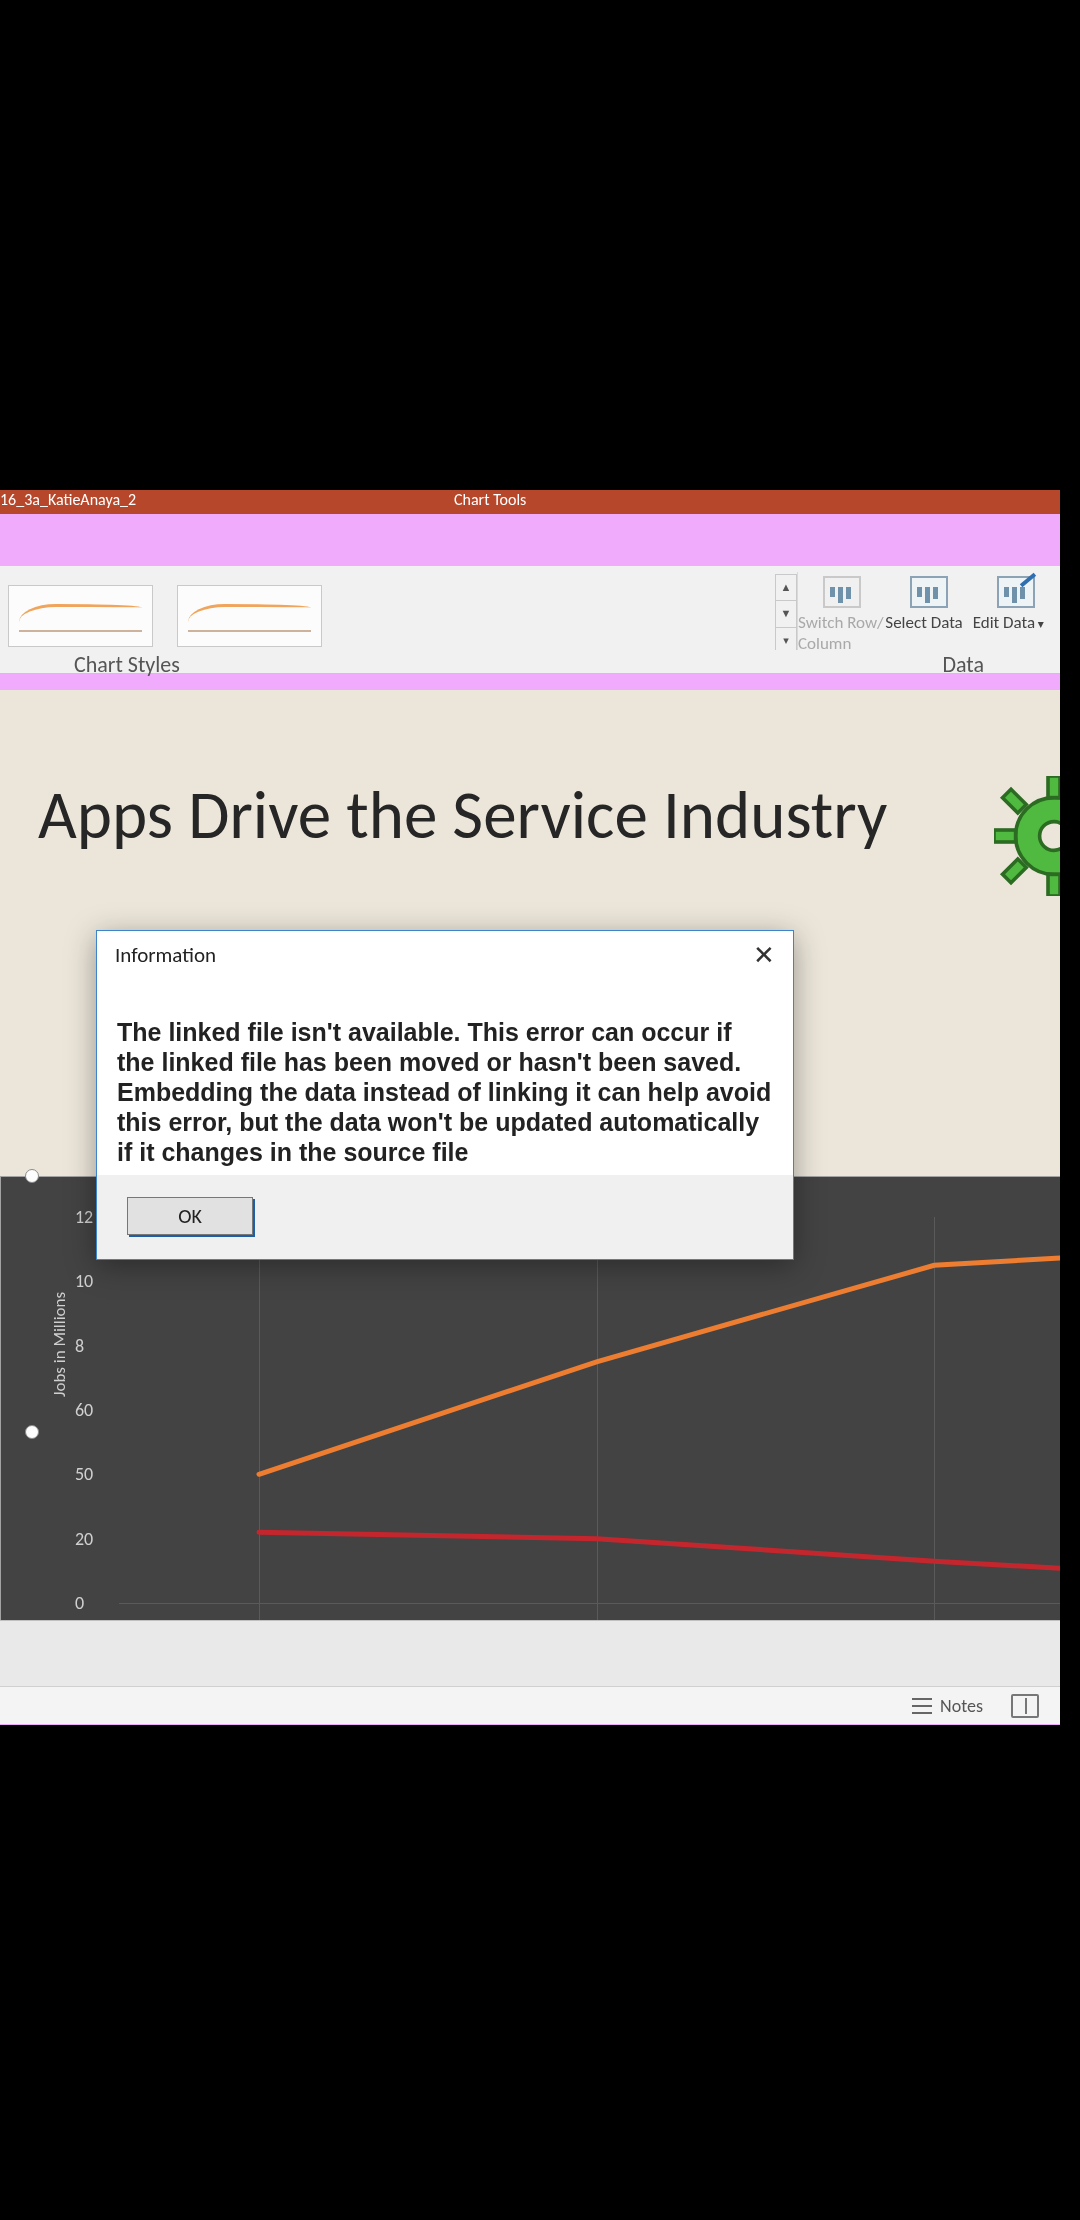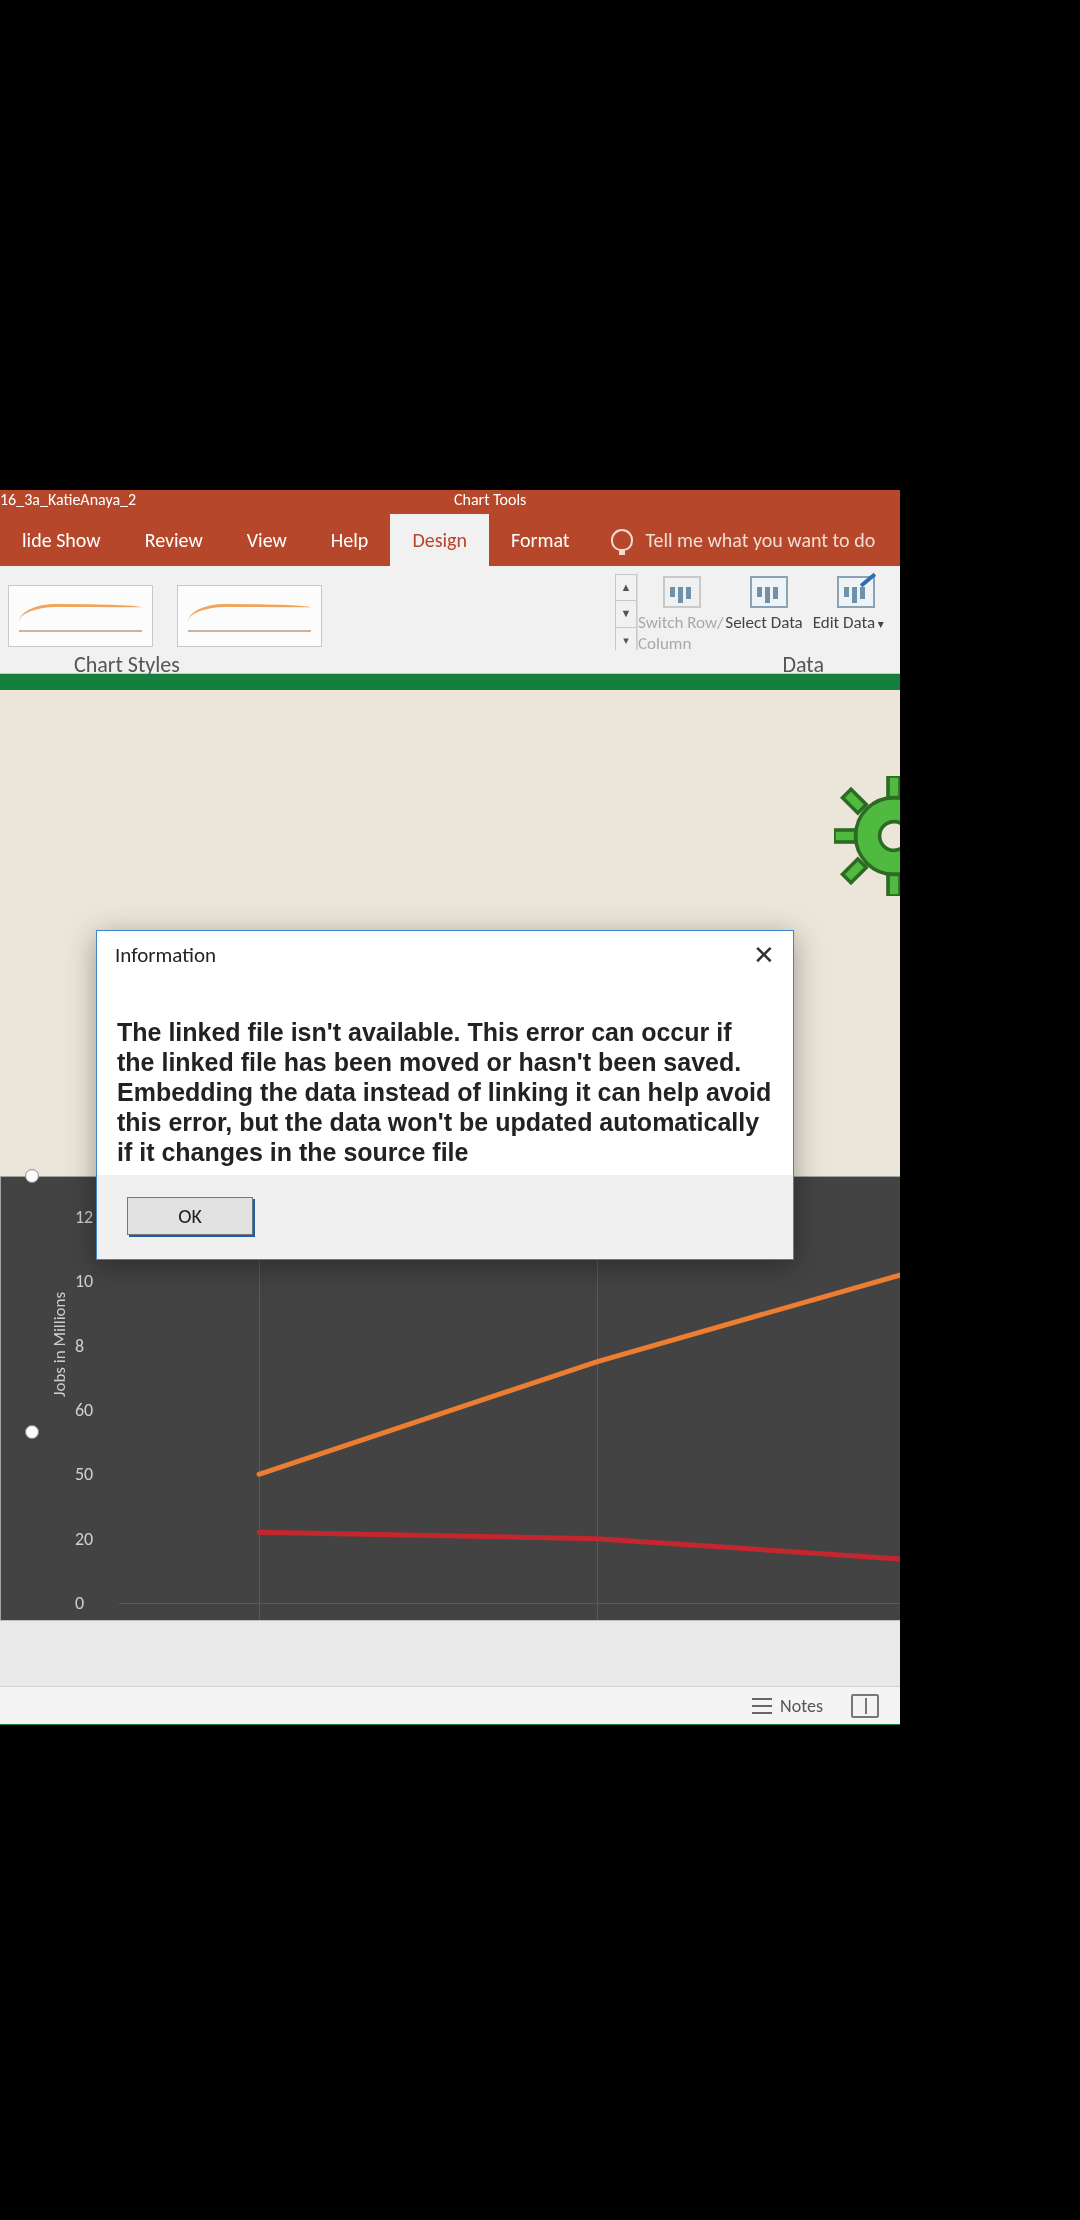--- a/index.html
+++ b/index.html
@@ -8,23 +8,23 @@
     height: 2220px;
     background: #000;
     font-family: "Segoe UI", Calibri, Arial, sans-serif;
     overflow: hidden;
     position: relative;
   }
   .app-window {
     position: absolute;
     top: 490px;
     left: 0;
-    width: 900px;
+    width: 1060px;
     height: 1235px;
-    background: #15803d;
+    background: #f0abfc;
   }
   
   .title-bar {
     position: absolute;
     top: 0; left: 0; width: 100%; height: 24px;
     background: #b7472a;
     display: flex;
     align-items: flex-start;
     color: #fff;
     font-size: 16px;
@@ -391,32 +391,20 @@
 </head>
 <body>
 
 <div class="app-window">
 
   <div class="title-bar">
     <span class="filename">16_3a_KatieAnaya_2</span>
     <span class="context-tab">Chart Tools</span>
   </div>
 
-  <div class="tab-strip">
-    <div class="tab">lide Show</div>
-    <div class="tab">Review</div>
-    <div class="tab">View</div>
-    <div class="tab">Help</div>
-    <div class="tab active">Design</div>
-    <div class="tab">Format</div>
-    <div class="tell-me">
-      <span class="bulb"></span>
-      <span>Tell me what you want to do</span>
-    </div>
-  </div>
 
   <div class="ribbon">
     <div class="styles-gallery">
       <div class="style-thumb">
         <div class="mini-line"></div>
           <div class="mini-flat"></div>
       </div>
       <div class="style-thumb">
         <div class="mini-line"></div>
           <div class="mini-flat"></div>
@@ -461,20 +449,21 @@
         <span>Edit Data</span><span style="font-size:12px;"> ▾</span>
       </div>
     </div>
   </div>
   <div class="ribbon-captions">
     <span class="cap-styles">Chart Styles</span>
     <span class="cap-data">Data</span>
   </div>
 
   <div class="canvas">
+    <div class="slide-title">Apps Drive the Service Industry</div>
     <svg class="gear" viewBox="0 0 100 100">
       <g fill="#4fba3f" stroke="#2c6b22" stroke-width="3">
         <circle cx="50" cy="50" r="32"></circle>
       </g>
       <g fill="#4fba3f" stroke="#2c6b22" stroke-width="3">
         <rect x="45" y="0" width="10" height="18"></rect>
         <rect x="45" y="82" width="10" height="18"></rect>
         <rect x="0" y="45" width="18" height="10"></rect>
         <rect x="82" y="45" width="18" height="10"></rect>
         <rect x="12" y="12" width="10" height="18" transform="rotate(-45 17 21)"></rect>

